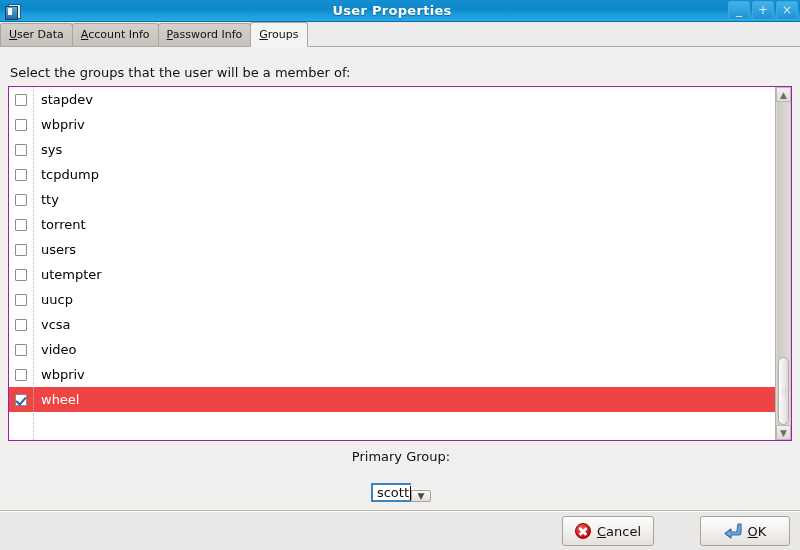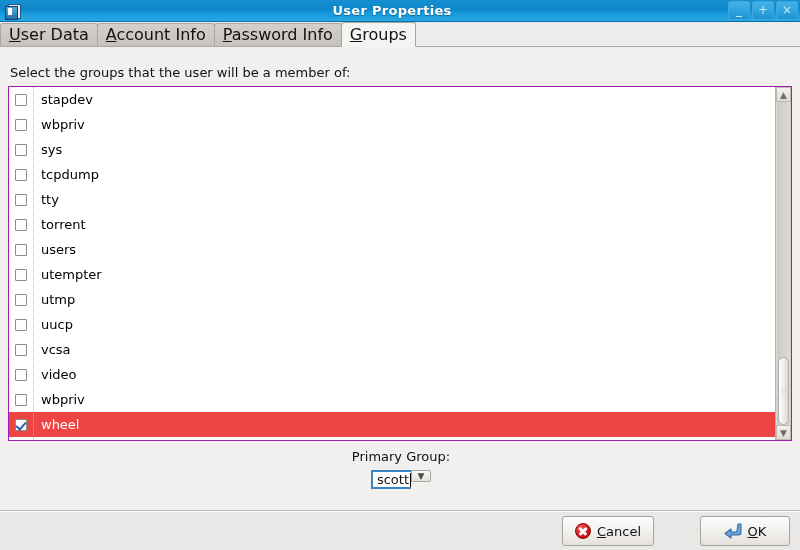--- a/index.html
+++ b/index.html
@@ -102,21 +102,21 @@
     border-bottom: 1px solid #a9a9a4;
     display: flex;
     align-items: flex-end;
     padding-left: 0px;
     box-sizing: border-box;
   }
   .tab {
     height: 23px;
     line-height: 22px;
     padding: 0 8px;
-    font-size: 16px;
+    font-size: 11px;
     background: linear-gradient(to bottom, #d3cfca, #c6c2bc);
     border: 1px solid #a9a59f;
     border-bottom: none;
     border-top-left-radius: 3px;
     border-top-right-radius: 3px;
     margin-right: -1px;
     box-sizing: border-box;
     color: #111;
     white-space: nowrap;
   }
@@ -274,21 +274,21 @@
     display: flex;
     align-items: center;
     padding: 8px 8px 8px 10px;
     gap: 6px;
     flex-direction: column;
   }
   .pg-label { font-size: 13px; color: #111; white-space: nowrap; }
   .combo {
     flex: 1 1 auto;
     display: flex;
-    align-items: flex-start;
+    align-items: flex-end;
     height: 32px;
   }
   .combo-input {
     flex: 1 1 auto;
     background: #ffffff;
     border: 2px solid #3b84c4;
     border-right: none;
     box-sizing: border-box;
     display: flex;
     align-items: center;
@@ -459,26 +459,20 @@
               <div class="cb-cell">
                 <div class="cb"></div>
               </div>
               <div class="row-label">users</div>
             </div>
             <div class="row">
               <div class="cb-cell">
                 <div class="cb"></div>
               </div>
               <div class="row-label">utempter</div>
-            </div>
-            <div class="row">
-              <div class="cb-cell">
-                <div class="cb"></div>
-              </div>
-              <div class="row-label">utmp</div>
             </div>
             <div class="row">
               <div class="cb-cell">
                 <div class="cb"></div>
               </div>
               <div class="row-label">uucp</div>
             </div>
             <div class="row">
               <div class="cb-cell">
                 <div class="cb"></div>

